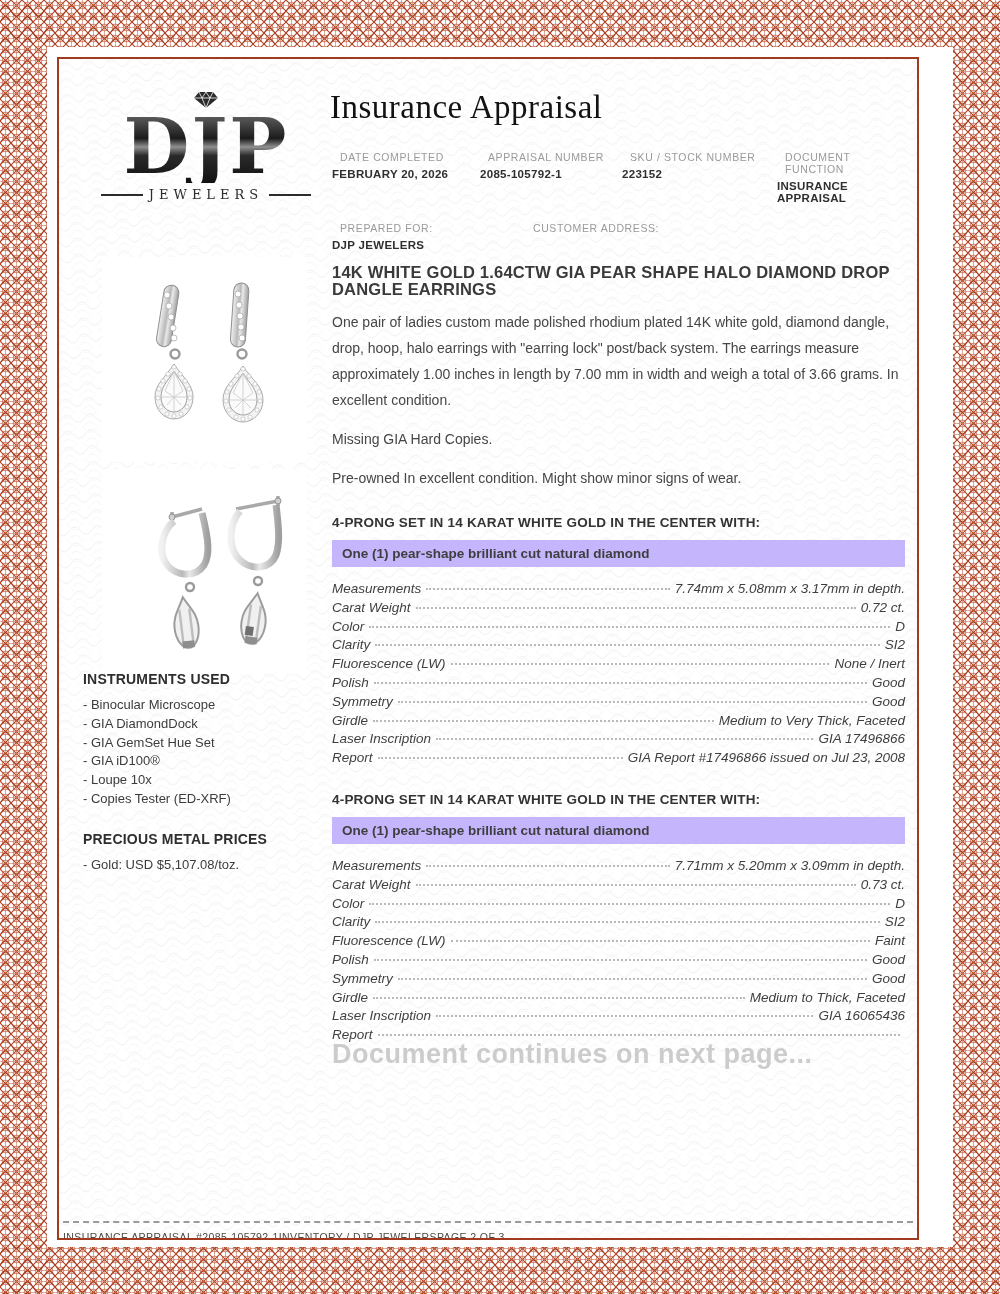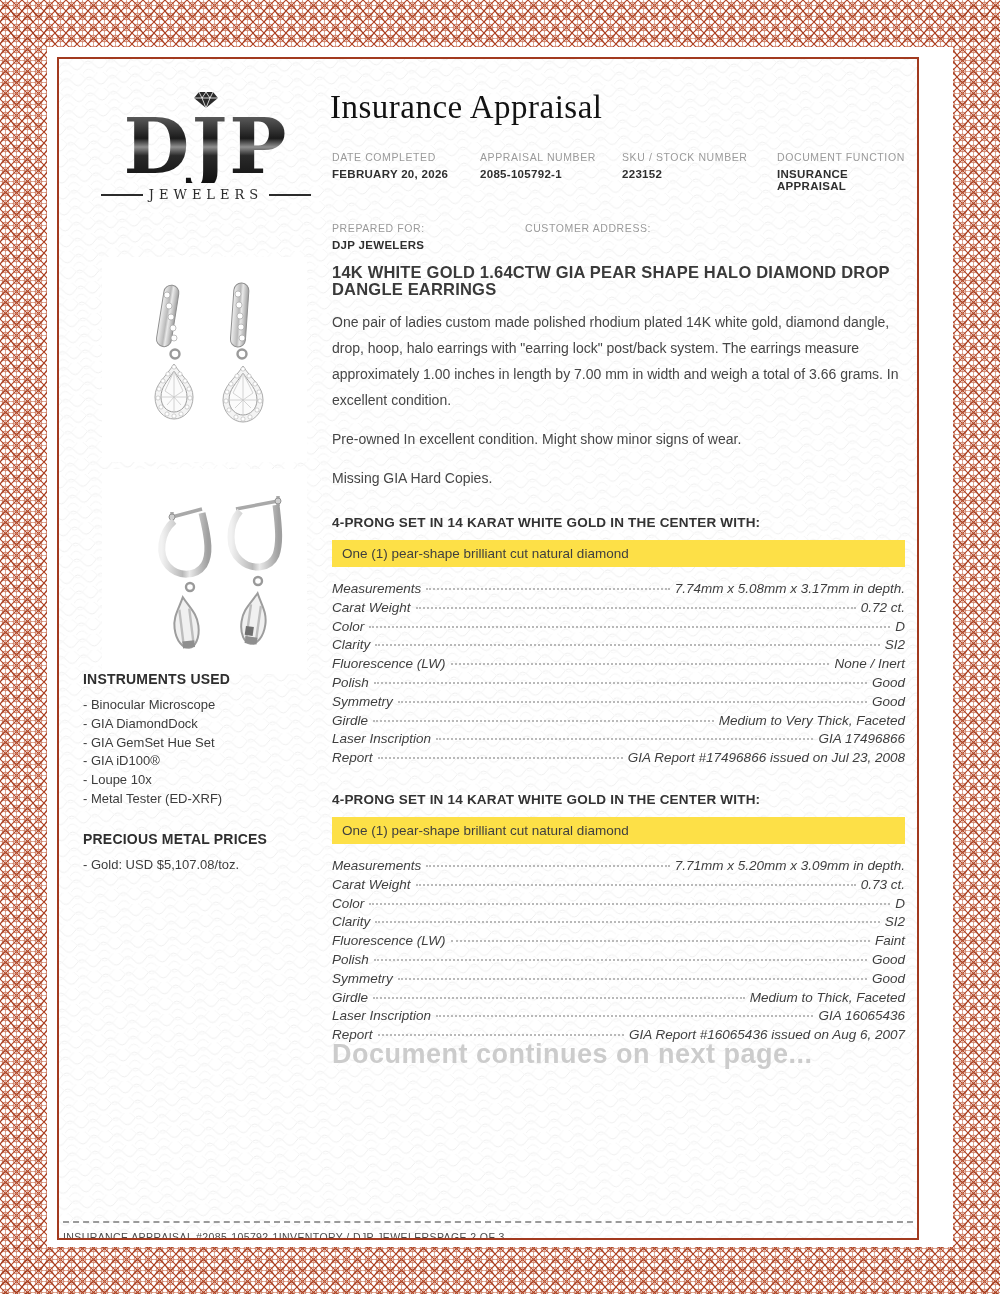--- a/index.html
+++ b/index.html
@@ -39,21 +39,21 @@
   
   .doc-title{
     position:absolute;left:271px;top:30px;
     font-family:"Liberation Serif","DejaVu Serif",serif;
     font-size:33px;color:#121212;letter-spacing:.5px;
   }
   .meta-grid{
     position:absolute;left:273px;top:92px;width:578px;
     display:grid;grid-template-columns:148px 142px 155px 1fr;column-gap:0;
   }
-  .meta-label{font-size:10.5px;color:#9a9a9a;letter-spacing:.6px;margin-bottom:5px;}
+  .meta-label{font-size:10.5px;color:#9a9a9a;letter-spacing:.6px;margin-bottom:5px;margin-left:8px;}
   .meta-value{font-size:11.5px;font-weight:700;color:#2f2f2f;letter-spacing:.3px;}
   .meta-row2{position:absolute;left:273px;top:163px;width:578px;display:flex;}
   .meta-row2 .cell1{width:193px;}
   .meta-row2 .cell2{width:385px;}
 
   
   .img-box{position:absolute;left:43px;width:205px;height:205px;background:#ffffff;}
   .img-box.front{top:198px;}
   .img-box.back{top:410px;}
   .sidebar{position:absolute;left:24px;top:612px;width:238px;color:#333;}
@@ -64,22 +64,22 @@
   
   .main-col{position:absolute;left:273px;top:205px;width:573px;}
   .item-title{
     font-size:16.5px;font-weight:700;color:#3a3a3a;line-height:17px;
     letter-spacing:.2px;margin:0 0 11px 0;
   }
   .para{font-size:14px;color:#464646;line-height:26px;margin:0 0 13px 0;}
   .section{margin-top:24px;}
   .sec-heading{font-size:13.5px;font-weight:700;color:#333;letter-spacing:.2px;margin:0 0 10px 0;}
   .sec-bar{
-    background:#fde047;color:#3f3f3f;font-size:13.5px;
-    padding:6px 10px;margin:0 0 13px 0;
+    background:#c4b5fd;color:#3f3f3f;font-size:13.5px;
+    padding:6px 10px;margin:0 0 13px 0;font-weight:bold;
   }
   .spec-row{display:flex;align-items:baseline;font-size:13.5px;line-height:18.8px;color:#3f3f3f;font-style:italic;}
   .spec-label{white-space:nowrap;}
   .spec-dots{flex:1;border-bottom:2px dotted #b9b9b9;margin:0 5px;transform:translateY(-3px);}
   .spec-value{white-space:nowrap;text-align:right;}
 
   .continues{
     position:absolute;left:273px;top:980px;width:573px;
     font-size:27px;font-weight:700;color:#cccccc;letter-spacing:.5px;
   }
@@ -293,31 +293,31 @@
       </svg>
     </div>
 
     <div class="sidebar">
       <div class="sb-heading">INSTRUMENTS USED</div>
       <div class="sb-item">- Binocular Microscope</div>
       <div class="sb-item">- GIA DiamondDock</div>
       <div class="sb-item">- GIA GemSet Hue Set</div>
       <div class="sb-item">- GIA iD100®</div>
       <div class="sb-item">- Loupe 10x</div>
-      <div class="sb-item">- Metal Tester (ED-XRF)</div>
+      <div class="sb-item">- Copies Tester (ED-XRF)</div>
       <div class="sb-gap"></div>
       <div class="sb-heading">PRECIOUS METAL PRICES</div>
       <div class="sb-item">- Gold: USD $5,107.08/toz.</div>
     </div>
 
     <div class="main-col">
       <div class="item-title">14K WHITE GOLD 1.64CTW GIA PEAR SHAPE HALO DIAMOND DROP DANGLE EARRINGS</div>
       <p class="para">One pair of ladies custom made polished rhodium plated 14K white gold, diamond dangle, drop, hoop, halo earrings with "earring lock" post/back system. The earrings measure approximately 1.00 inches in length by 7.00 mm in width and weigh a total of 3.66 grams. In excellent condition.</p>
+      <p class="para">Missing GIA Hard Copies.</p>
       <p class="para">Pre-owned In excellent condition. Might show minor signs of wear.</p>
-      <p class="para">Missing GIA Hard Copies.</p>
 
       <div class="section">
         <div class="sec-heading">4-PRONG SET IN 14 KARAT WHITE GOLD IN THE CENTER WITH:</div>
         <div class="sec-bar">One (1) pear-shape brilliant cut natural diamond</div>
         <div class="spec-row">
             <span class="spec-label">Measurements</span>
             <span class="spec-dots"></span>
             <span class="spec-value">7.74mm x 5.08mm x 3.17mm in depth.</span>
           </div>
         <div class="spec-row">
@@ -411,21 +411,20 @@
             <span class="spec-value">Medium to Thick, Faceted</span>
           </div>
         <div class="spec-row">
             <span class="spec-label">Laser Inscription</span>
             <span class="spec-dots"></span>
             <span class="spec-value">GIA 16065436</span>
           </div>
         <div class="spec-row">
             <span class="spec-label">Report</span>
             <span class="spec-dots"></span>
-            <span class="spec-value">GIA Report #16065436 issued on Aug 6, 2007</span>
           </div>
       </div>
     </div>
 
     <div class="continues">Document continues on next page...</div>
 
     <div class="footer">
       <span>INSURANCE APPRAISAL #2085-105792-1</span>
       <span>INVENTORY / DJP JEWELERS</span>
       <span>PAGE 2 OF 3</span>

